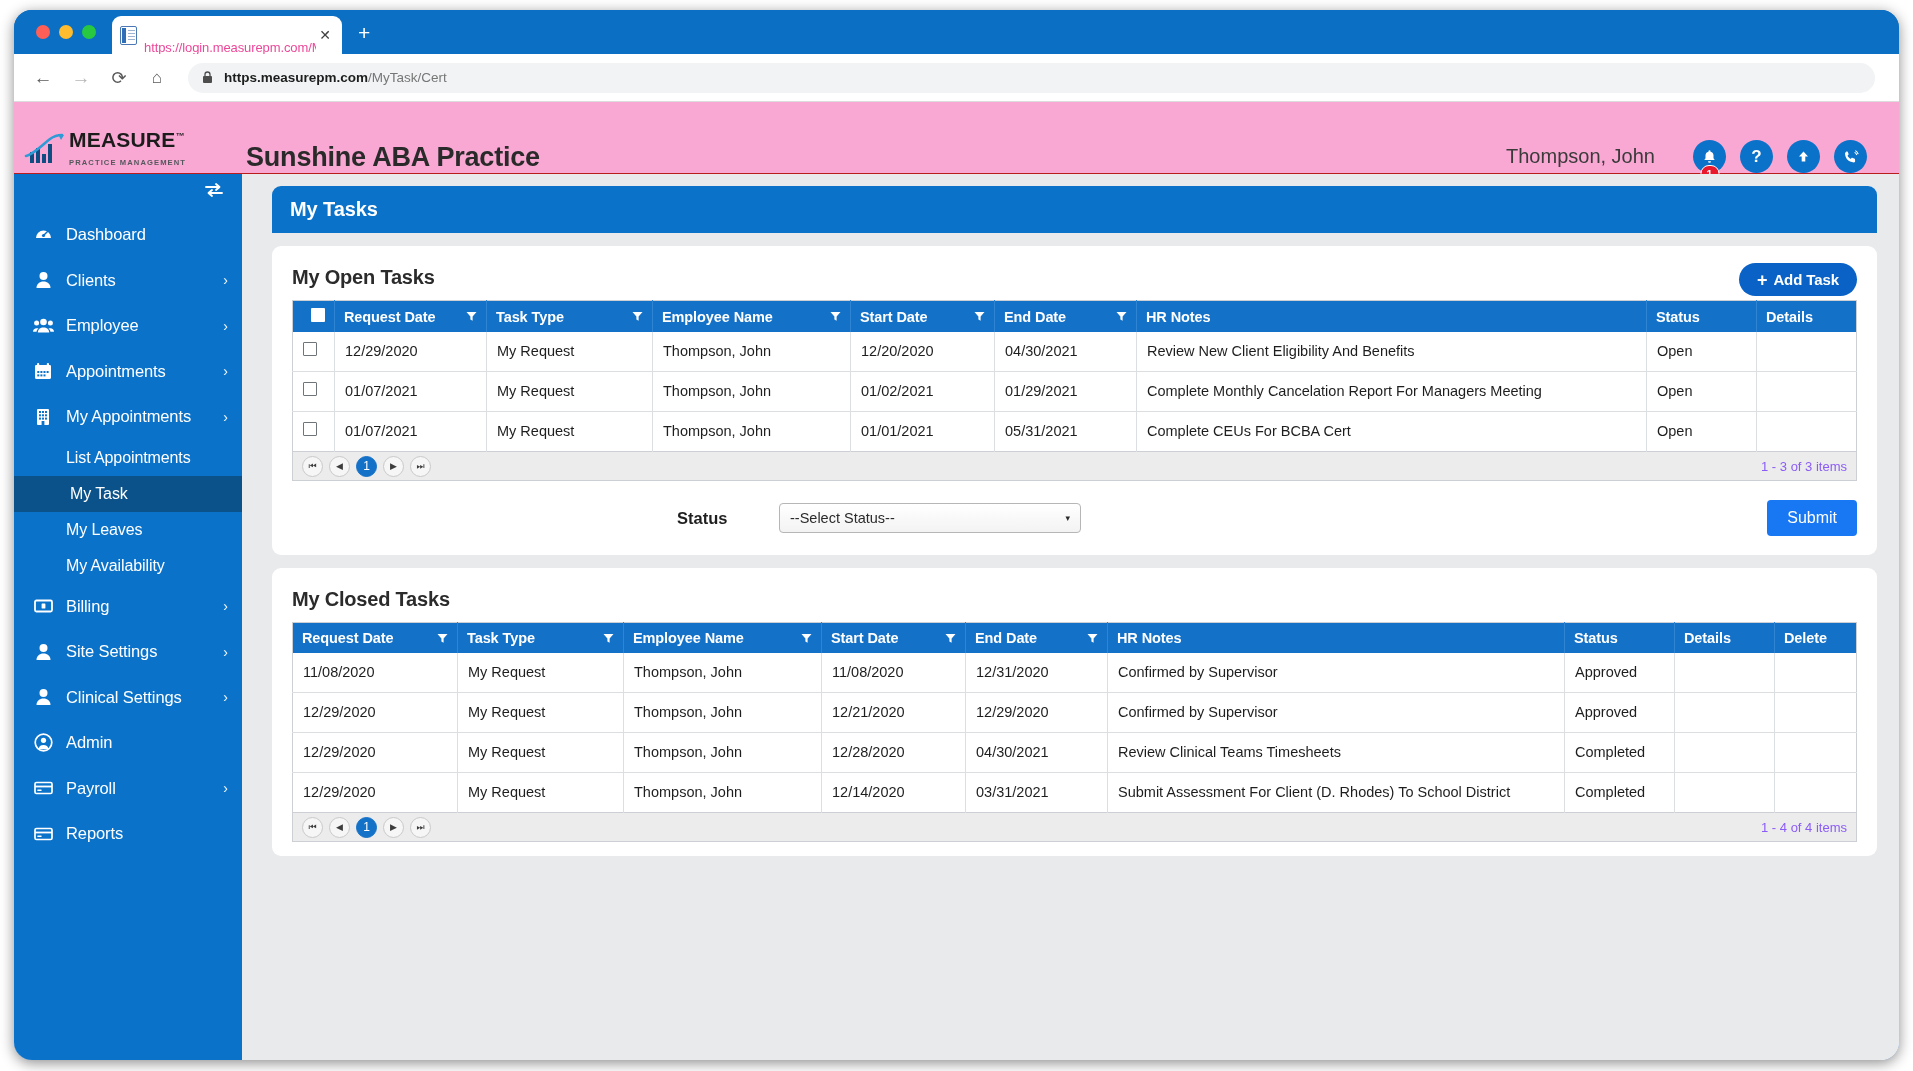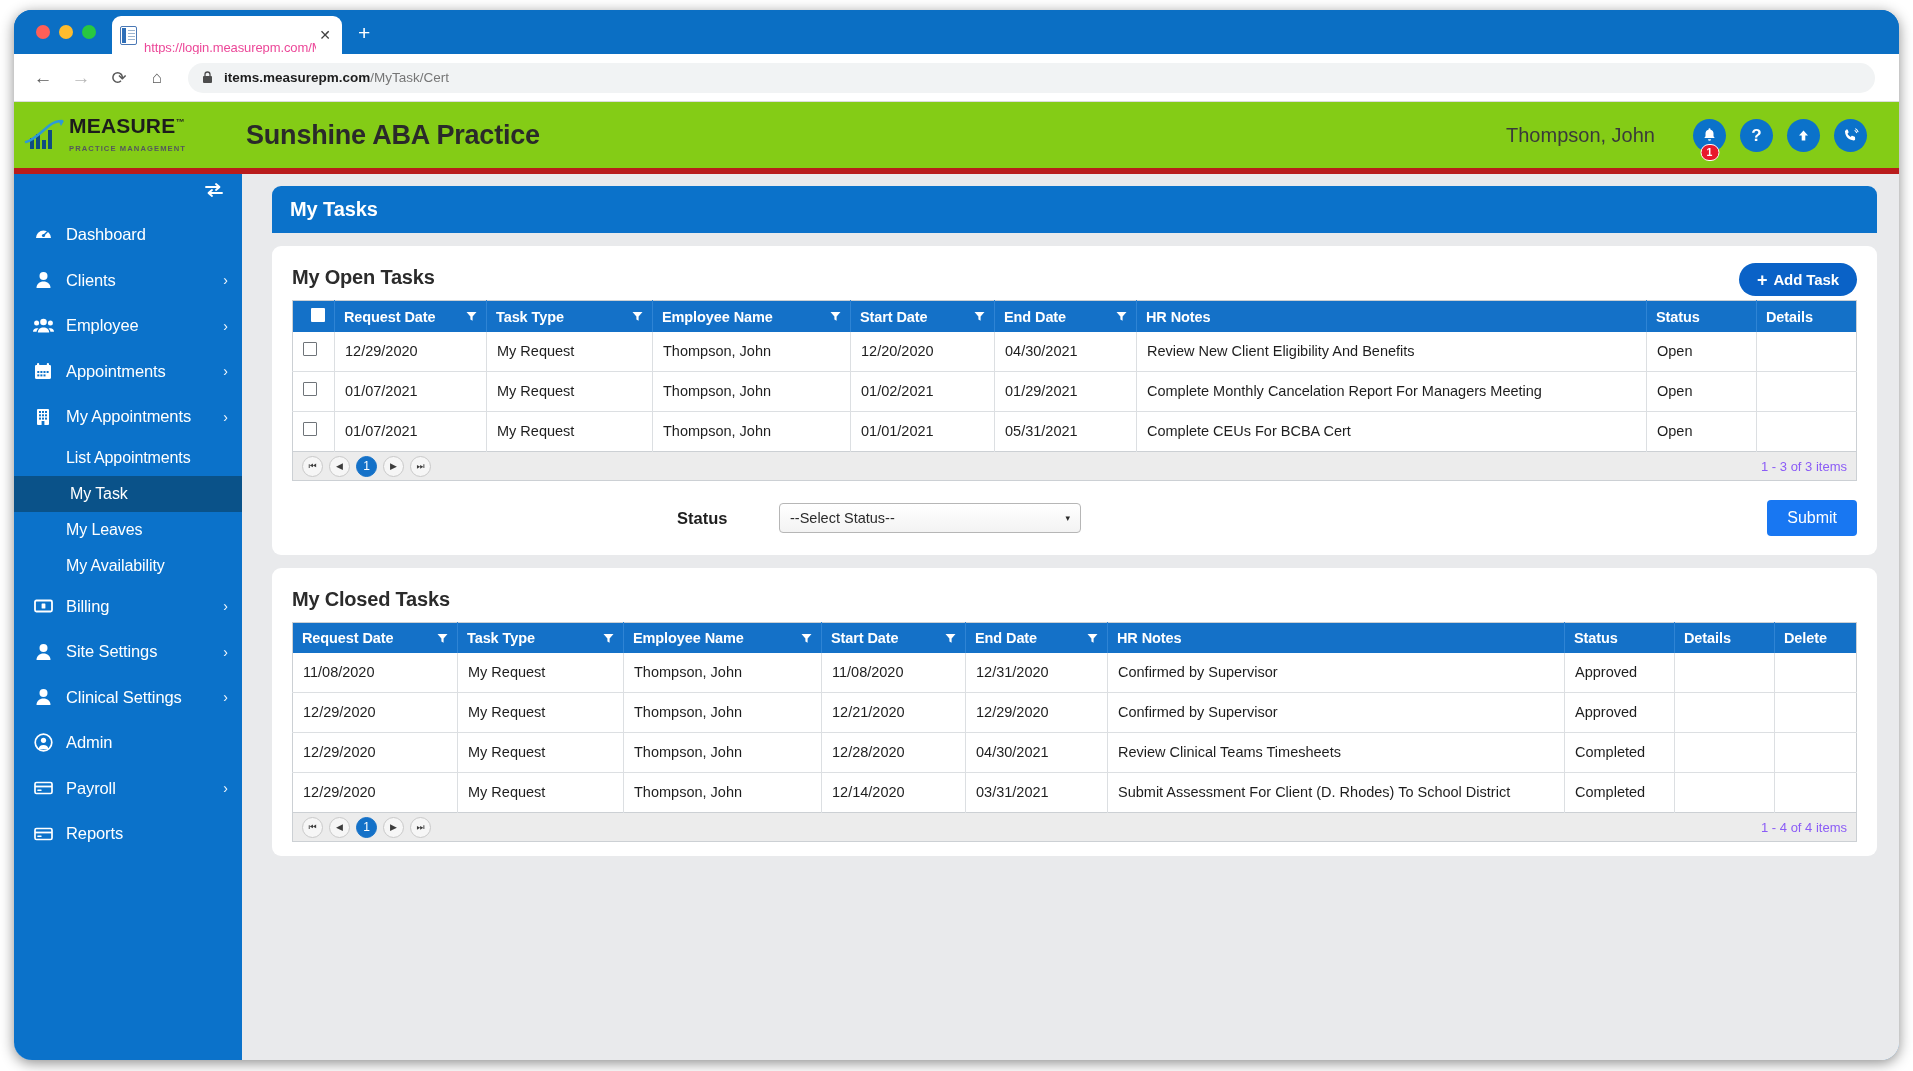--- a/index.html
+++ b/index.html
@@ -119,23 +119,23 @@
     position: absolute; left: 0; top: 92px;
     width: 100%; height: 958px;
     background: #ffffff;
     overflow: hidden;
   }
 
   
   #app-header {
     position: absolute; left: 0; top: 0;
     width: 100%; height: 72px;
-    background: #84cc16;
-    border-bottom: 6px solid #b91c1c;
-    display: flex; align-items: center;
+    background: #f9a8d4;
+    border-bottom: 1px solid #b91c1c;
+    display: flex; align-items: flex-end;
   }
   #brand-logo {
     margin-left: 10px;
     width: 168px; height: 48px;
     display: flex; align-items: center;
     flex: 0 0 auto;
   }
   #logo-mark { width: 42px; height: 34px; flex: 0 0 auto; }
   #logo-text-block { margin-left: 3px; }
   #logo-wordmark {
@@ -418,21 +418,21 @@
     <div class="nav-btn" id="nav-forward">→</div>
     <div class="nav-btn" id="nav-reload">⟳</div>
     <div class="nav-btn" id="nav-home">⌂</div>
     <div id="omnibox">
       <span id="lock-icon">
         <svg width="11" height="13" viewBox="0 0 11 13">
           <path d="M3 5V3.5a2.5 2.5 0 015 0V5" fill="none" stroke="#4d4d4d" stroke-width="1.3"></path>
           <rect x="1" y="5" width="9" height="7" rx="1" fill="#4d4d4d"></rect>
         </svg>
       </span>
-      <span id="omnibox-url"><span class="url-strong">items.measurepm.com</span><span>/MyTask/Cert</span></span>
+      <span id="omnibox-url"><span class="url-strong">https.measurepm.com</span><span>/MyTask/Cert</span></span>
     </div>
   </div>
 
   <div id="app-viewport">
 
     <div id="app-header">
       <div id="brand-logo">
         <span id="logo-mark">
           <svg width="42" height="34" viewBox="0 0 42 34">
             <rect x="6" y="20" width="4" height="11" fill="#0f4c81"></rect>

